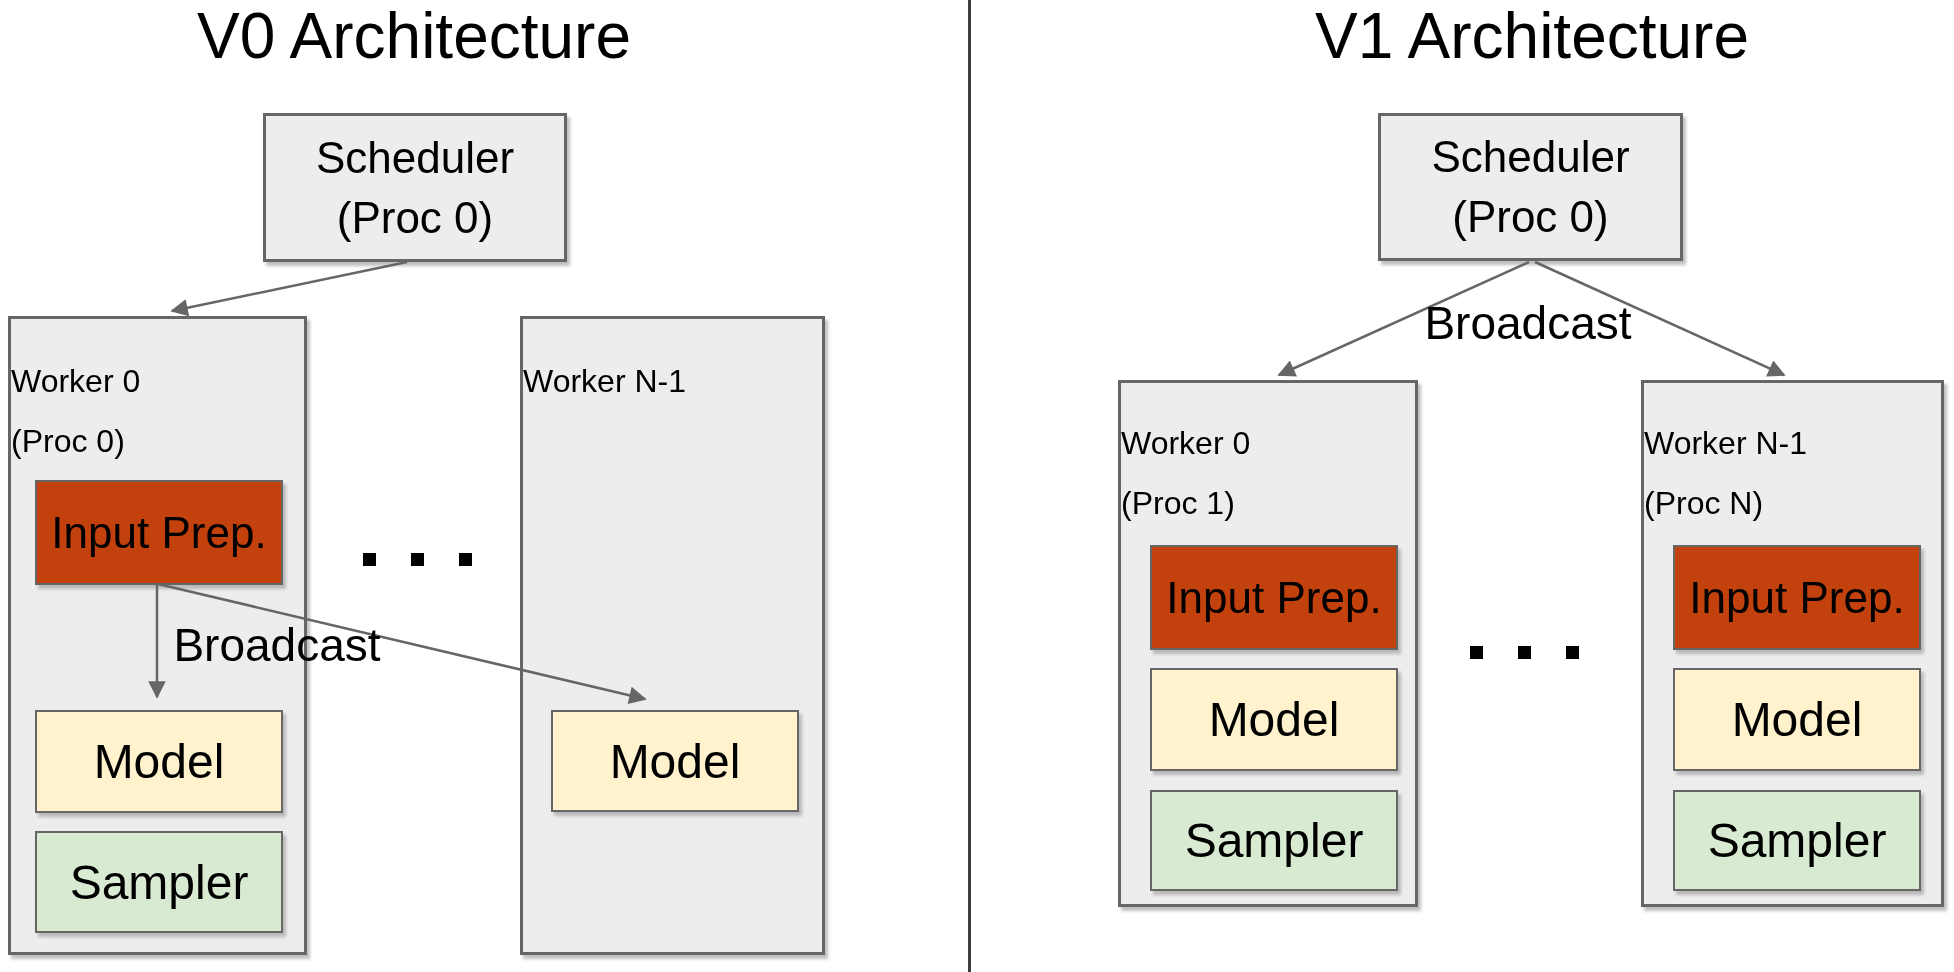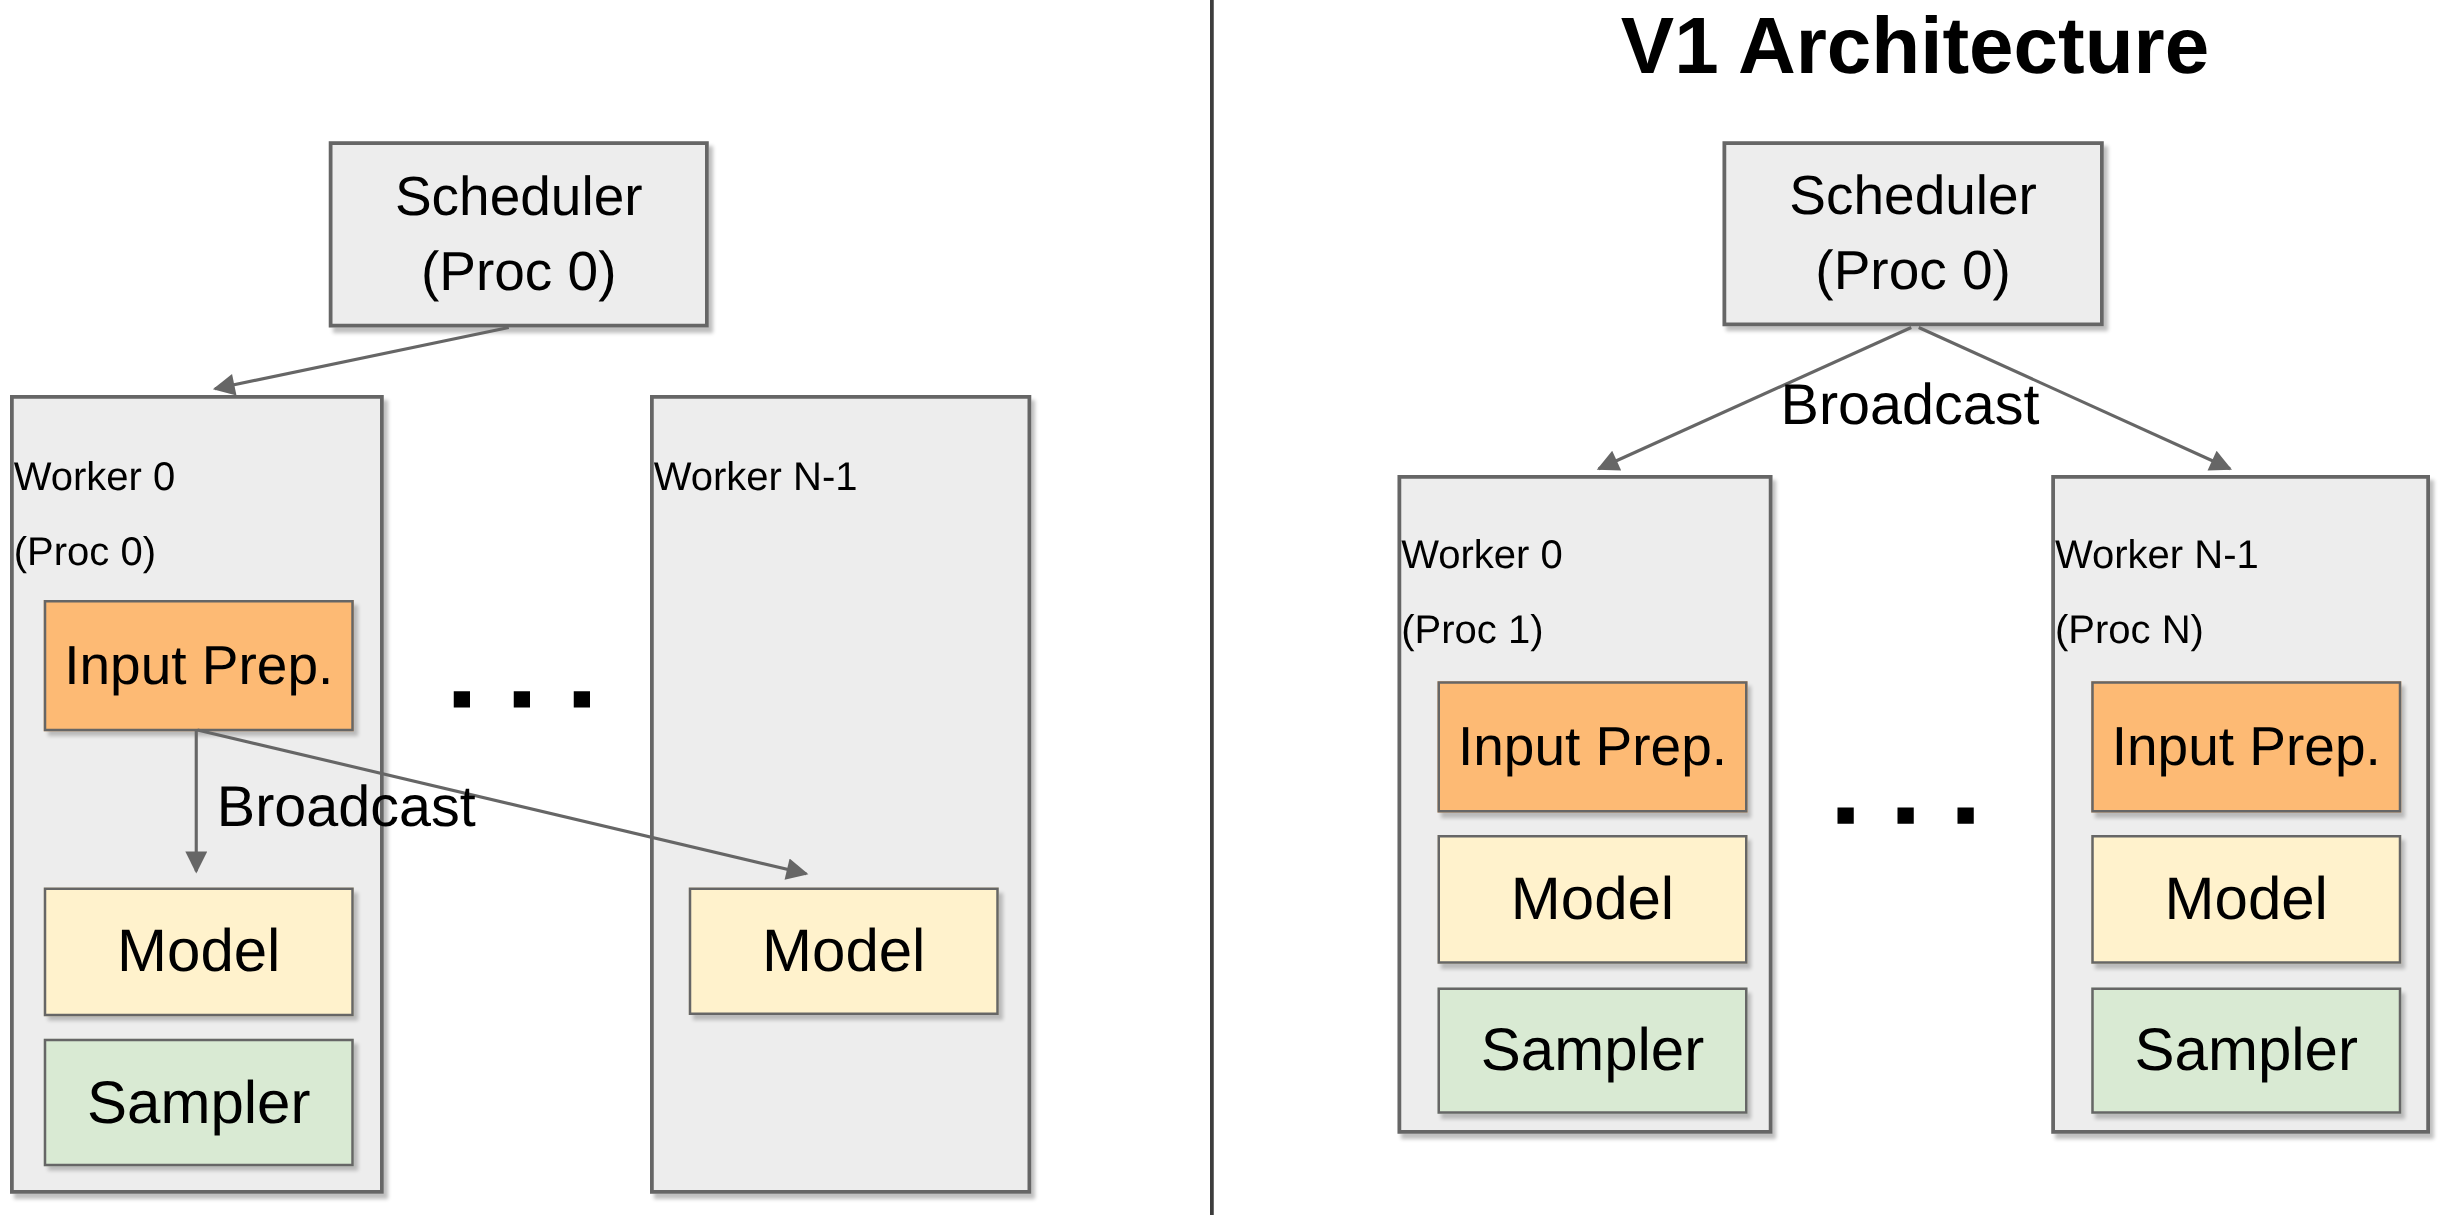--- a/index.html
+++ b/index.html
@@ -40,21 +40,21 @@
     font-size:32px;line-height:60px;
   }
   .block{
     position:absolute;
     border:2px solid #666666;
     box-sizing:border-box;
     display:flex;align-items:center;justify-content:center;
     font-size:48px;
     box-shadow:3px 4px 3px rgba(0,0,0,0.22);
   }
-  .block.input{background:#fdba74;font-size:44px;}
+  .block.input{background:#c2410c;font-size:44px;}
   .block.model{background:#fff2cc;}
   .block.sampler{background:#d9ead3;}
   .edge-label{
     position:absolute;
     width:240px;
     text-align:center;
     font-size:46px;line-height:50px;
     color:#000000;
     z-index:30;
   }
@@ -73,20 +73,21 @@
     width:1954px;height:972px;
     z-index:20;
     pointer-events:none;
   }
 </style>
 </head>
 <body>
 
 <div id="canvas">
 
+  <div class="panel-title" style="left:114px;">V0 Architecture</div>
 
   <div class="gbox scheduler" style="left:263px;top:113px;width:304px;height:149px;">
     <div>Scheduler</div>
     <div>(Proc 0)</div>
   </div>
 
   <div class="gbox" style="left:8px;top:316px;width:299px;height:639px;">
     <div class="worker-title" style="top:32px;">
       <div>Worker 0</div>
       <div>(Proc 0)</div>
@@ -104,21 +105,21 @@
   </div>
 
   <div class="edge-label" style="left:157px;top:620px;">Broadcast</div>
 
   <div class="dots" style="left:363px;top:553px;" aria-label=". . .">
     <span class="dot"></span>
     <span class="dot"></span>
     <span class="dot"></span>
   </div>
 
-  <div class="panel-title" style="left:1232px;font-weight:bold;">V1 Architecture</div>
+  <div class="panel-title" style="left:1232px;">V1 Architecture</div>
 
   <div class="gbox scheduler" style="left:1378px;top:113px;width:305px;height:148px;">
     <div>Scheduler</div>
     <div>(Proc 0)</div>
   </div>
 
   <div class="edge-label" style="left:1408px;top:298px;">Broadcast</div>
 
   <div class="gbox" style="left:1118px;top:380px;width:300px;height:527px;">
     <div class="worker-title" style="top:30px;">

